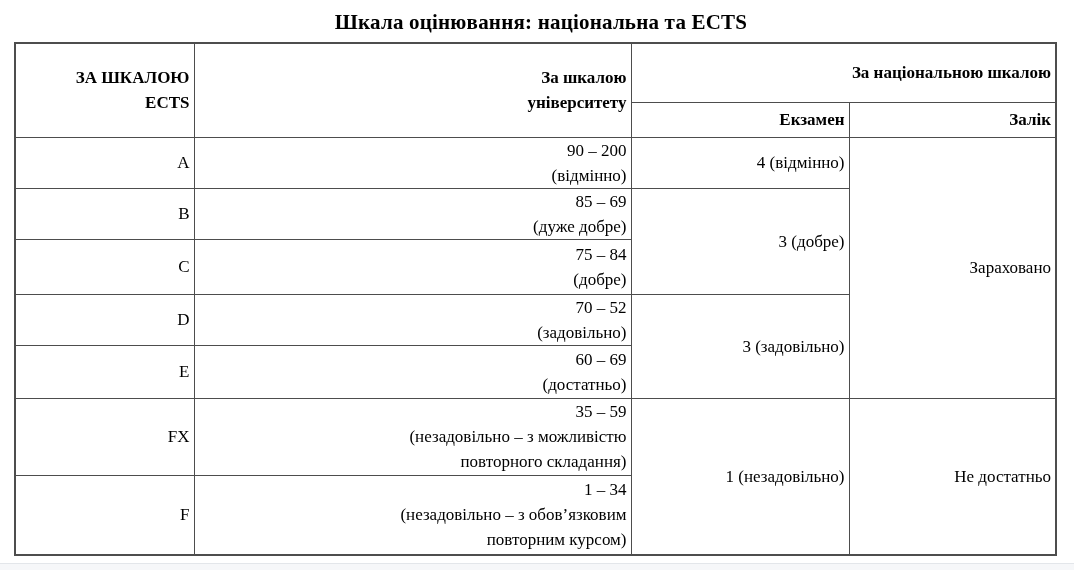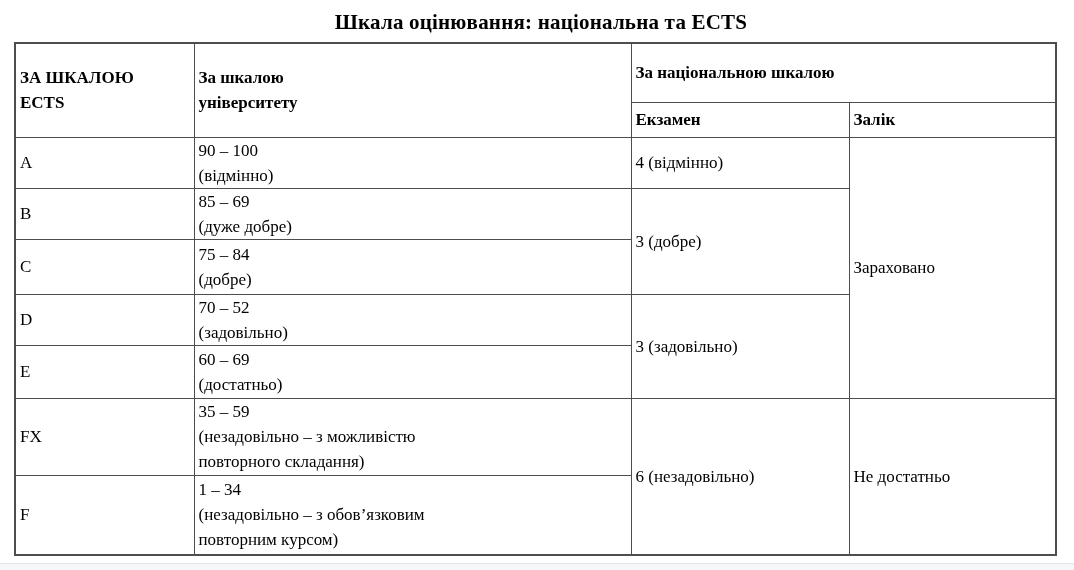--- a/index.html
+++ b/index.html
@@ -33,21 +33,21 @@
     top: 42px;
     border-collapse: collapse;
     table-layout: fixed;
     width: 1041px;
     border: 2px solid #4d4d4d;
     font-size: 17px;
     line-height: 25px;
   }
   table.grading td {
     border: 1px solid #4d4d4d;
-    text-align: left;
+    text-align: right;
     vertical-align: middle;
     white-space: pre-line;
     padding: 0 4px;
     overflow: hidden;
   }
   td.hdr {
     font-weight: bold;
   }
   td.top {
     vertical-align: top;
@@ -94,21 +94,21 @@
 університету</td>
         <td colspan="2" class="hdr top">За національною шкалою</td>
       </tr>
       <tr class="h2">
         <td class="hdr">Екзамен</td>
         <td class="hdr">Залік</td>
       </tr>
 
       <tr class="rA">
         <td>A</td>
-        <td>90 – 100
+        <td>90 – 200
 (відмінно)</td>
         <td>4 (відмінно)</td>
         <td rowspan="5">Зараховано</td>
       </tr>
 
       <tr class="rB">
         <td>B</td>
         <td>85 – 69
 (дуже добре)</td>
         <td rowspan="2">3 (добре)</td>
@@ -131,21 +131,21 @@
         <td>E</td>
         <td>60 – 69
 (достатньо)</td>
       </tr>
 
       <tr class="rFX">
         <td>FX</td>
         <td>35 – 59
 (незадовільно – з можливістю
 повторного складання)</td>
-        <td rowspan="2">6 (незадовільно)</td>
+        <td rowspan="2">1 (незадовільно)</td>
         <td rowspan="2">Не достатньо</td>
       </tr>
 
       <tr class="rF">
         <td>F</td>
         <td>1 – 34
 (незадовільно – з обов’язковим
 повторним курсом)</td>
       </tr>
     </tbody>

